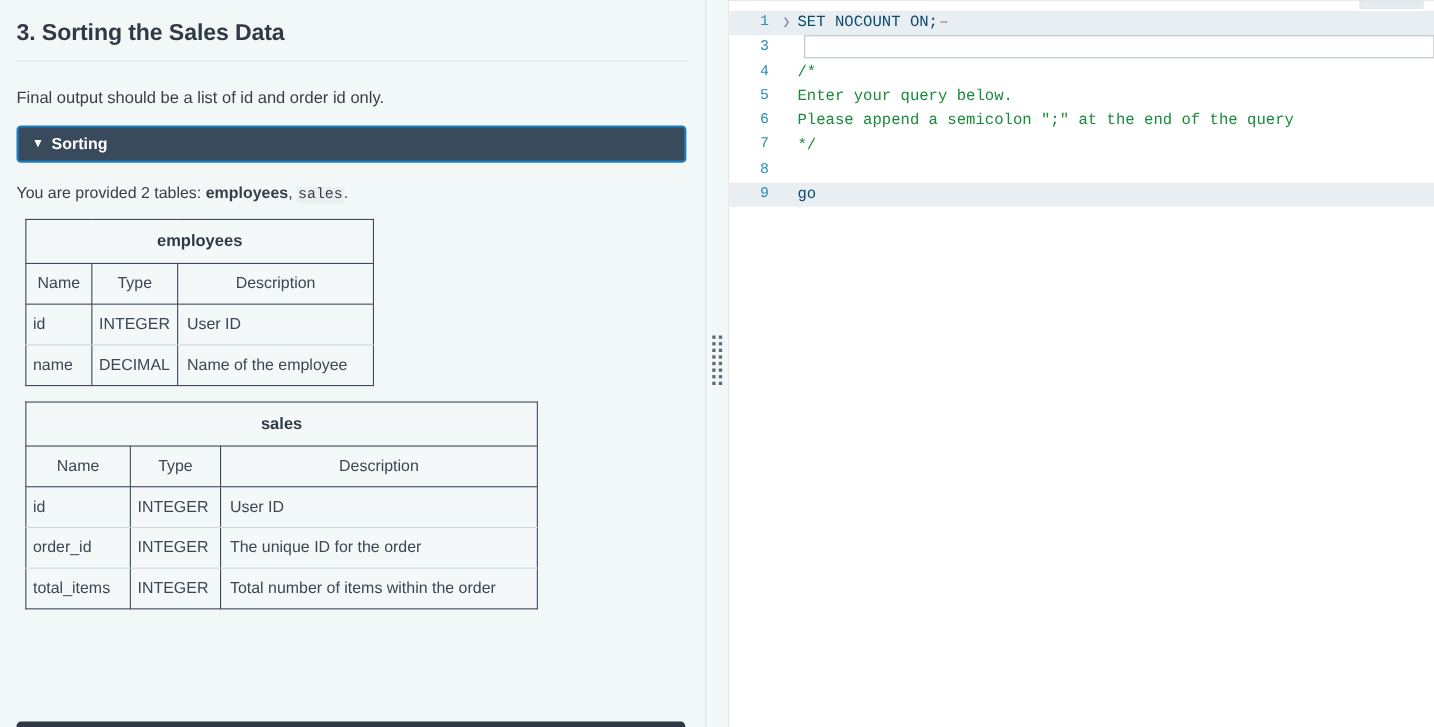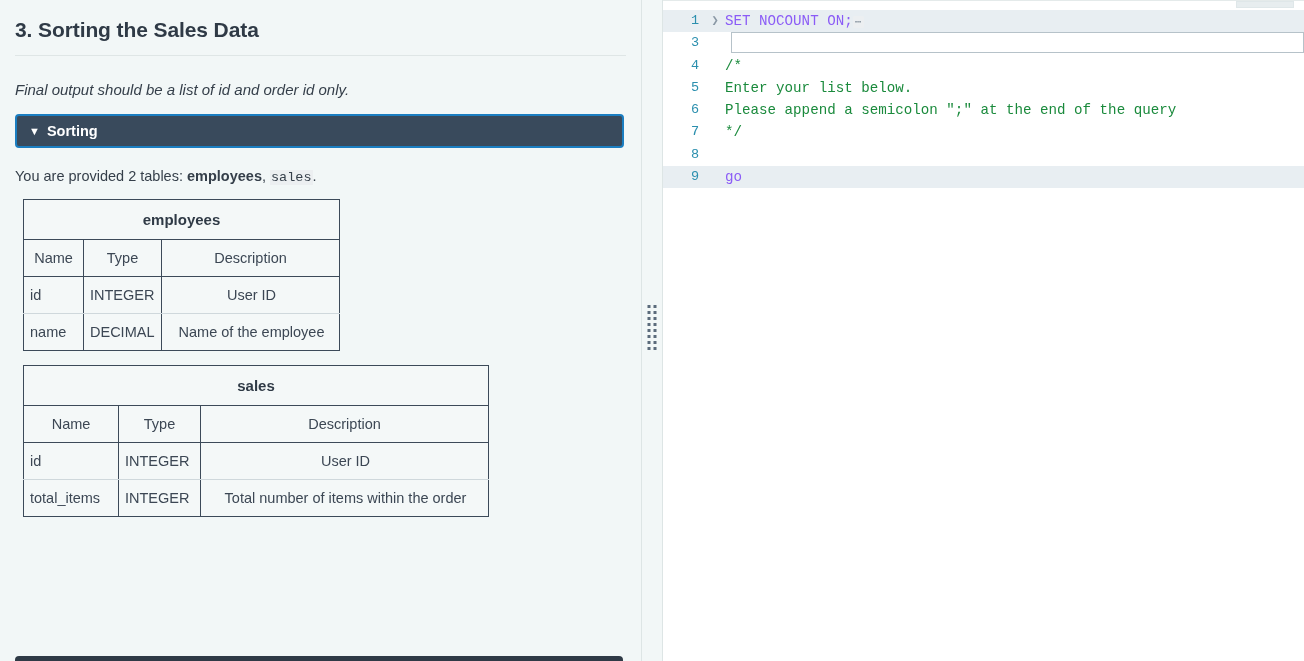--- a/index.html
+++ b/index.html
@@ -43,21 +43,21 @@
     background: #dfe6e6;
     margin: 13px 15px 0 15px;
   }
 
   .prompt-para {
     font-size: 15px;
     line-height: 22px;
     color: #353f4a;
     padding: 20px 40px 0 15px;
   }
-  .prompt-para.second { padding-top: 23px; font-style: italic; }
+  .prompt-para.second { padding-top: 23px; }
 
   
   .schema-bar {
     margin: 13px 17px 0 15px;
     height: 34px;
     background: #394a5c;
     border: 2px solid #1b7ec1;
     border-radius: 4px;
     display: flex;
     align-items: center;
@@ -121,21 +121,21 @@
     padding: 10px 6px;
     border-left: 1px solid #3c4a59;
     border-right: 1px solid #3c4a59;
     border-top: 1px solid #cfd8dc;
     border-bottom: 1px solid #cfd8dc;
   }
   .schema-table tr:last-child td { border-bottom: 1px solid #3c4a59; }
 
   .schema-table td.c-name,
   .schema-table td.c-type { text-align: left; }
-  .schema-table td.c-desc { text-align: center; padding-left: 8px; }
+  .schema-table td.c-desc { text-align: left; padding-left: 8px; }
 
   .schema-table.employees col.w-name { width: 60px; }
   .schema-table.employees col.w-type { width: 78px; }
   .schema-table.employees col.w-desc { width: 178px; }
 
   .schema-table.sales col.w-name { width: 95px; }
   .schema-table.sales col.w-type { width: 82px; }
   .schema-table.sales col.w-desc { width: 288px; }
 
   
@@ -228,21 +228,21 @@
   .foldcol {
     flex: 0 0 16px;
     text-align: center;
     color: #8a98a5;
     font-size: 12px;
     user-select: none;
   }
 
   .code-text { flex: 1 1 auto; padding-left: 2px; }
 
-  .tok-kw { color: #8b5cf6; }
+  .tok-kw { color: #0c4a6e; }
   .tok-cmt { color: #1a8a3c; }
   .tok-fold {
     color: #7c8a96;
     background: #eceff1;
     border-radius: 2px;
     padding: 0 2px;
     font-size: 11px;
     letter-spacing: 1px;
   }
 
@@ -325,20 +325,25 @@
           <th>Description</th>
         </tr>
       </thead>
       <tbody>
         <tr>
           <td class="c-name">id</td>
           <td class="c-type">INTEGER</td>
           <td class="c-desc">User ID</td>
         </tr>
         <tr>
+          <td class="c-name">order_id</td>
+          <td class="c-type">INTEGER</td>
+          <td class="c-desc">The unique ID for the order</td>
+        </tr>
+        <tr>
           <td class="c-name">total_items</td>
           <td class="c-type">INTEGER</td>
           <td class="c-desc">Total number of items within the order</td>
         </tr>
       </tbody>
     </table>
 
     <div class="schema-bar-bottom"></div>
   </div>
 
@@ -383,21 +388,21 @@
 
       <div class="code-line">
         <span class="gutter">4</span>
         <span class="foldcol"></span>
         <span class="code-text tok-cmt">/*</span>
       </div>
 
       <div class="code-line">
         <span class="gutter">5</span>
         <span class="foldcol"></span>
-        <span class="code-text tok-cmt">Enter your list below.</span>
+        <span class="code-text tok-cmt">Enter your query below.</span>
       </div>
 
       <div class="code-line">
         <span class="gutter">6</span>
         <span class="foldcol"></span>
         <span class="code-text tok-cmt">Please append a semicolon ";" at the end of the query</span>
       </div>
 
       <div class="code-line">
         <span class="gutter">7</span>

